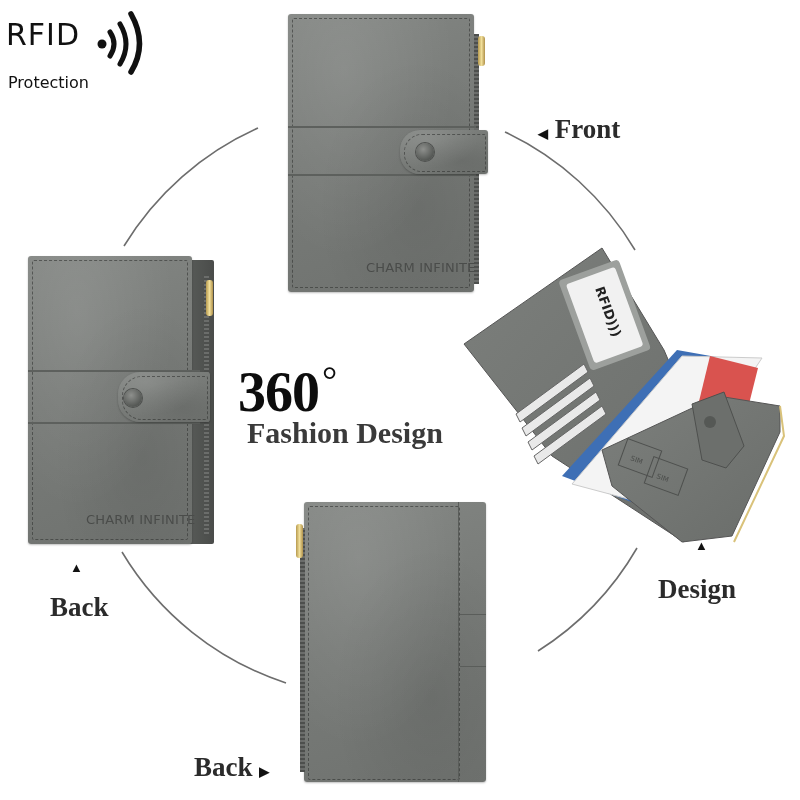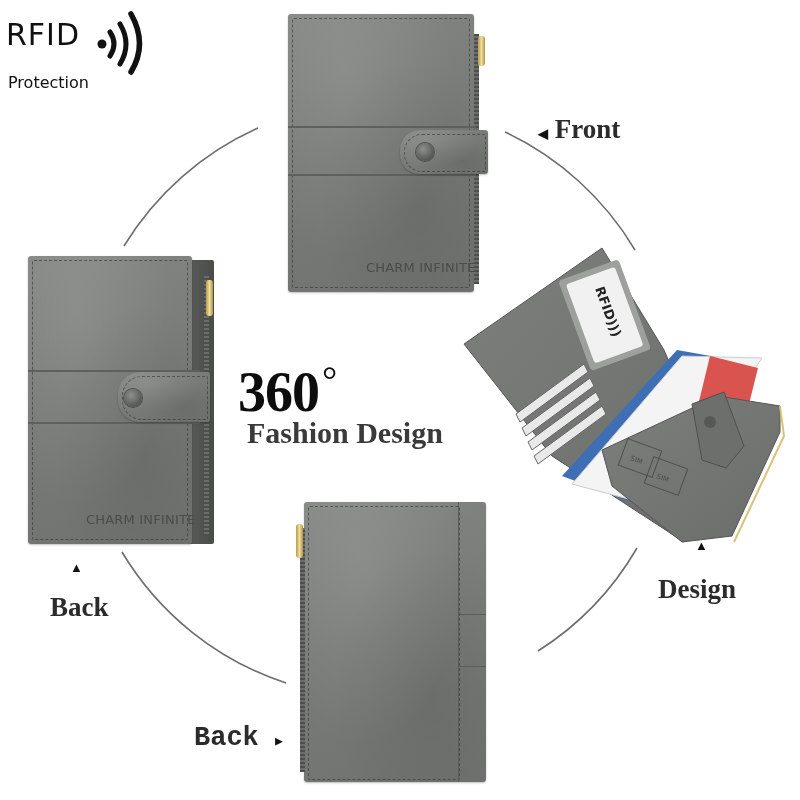--- a/index.html
+++ b/index.html
@@ -98,21 +98,21 @@
 <div class="abs hero-sub">Fashion Design</div>
 
 <div class="abs label" style="left:538px; top:99px;">
   <span class="arrow">◀</span>
   <span>Front</span>
 </div>
 <div class="abs arrow" style="left:695px; top:538px;">▲</div>
 <div class="abs label" style="left:658px; top:559px;">Design</div>
 <div class="abs arrow" style="left:70px; top:560px;">▲</div>
 <div class="abs label" style="left:50px; top:577px;">Back</div>
-<div class="abs label" style="left:194px; top:708px;font-family:Liberation Mono, monospace;">
+<div class="abs label" style="left:194px; top:737px;">
   <span>Back</span>
   <span class="arrow">▶</span>
 </div>
 
 <div class="abs" style="left:288px; top:14px; width:200px; height:280px;">
   <div class="abs leather" style="left:0; top:0; width:186px; height:278px;"></div>
   <div class="zip" style="left:186px; top:20px; height:250px;"></div>
   <div class="zip-pull" style="left:190px; top:22px;"></div>
   <div class="stitch" style="left:4px; top:4px; width:176px; height:268px;"></div>
   <div class="abs" style="left:0; top:112px; width:188px; height:2px; background:#5d605d;"></div>

